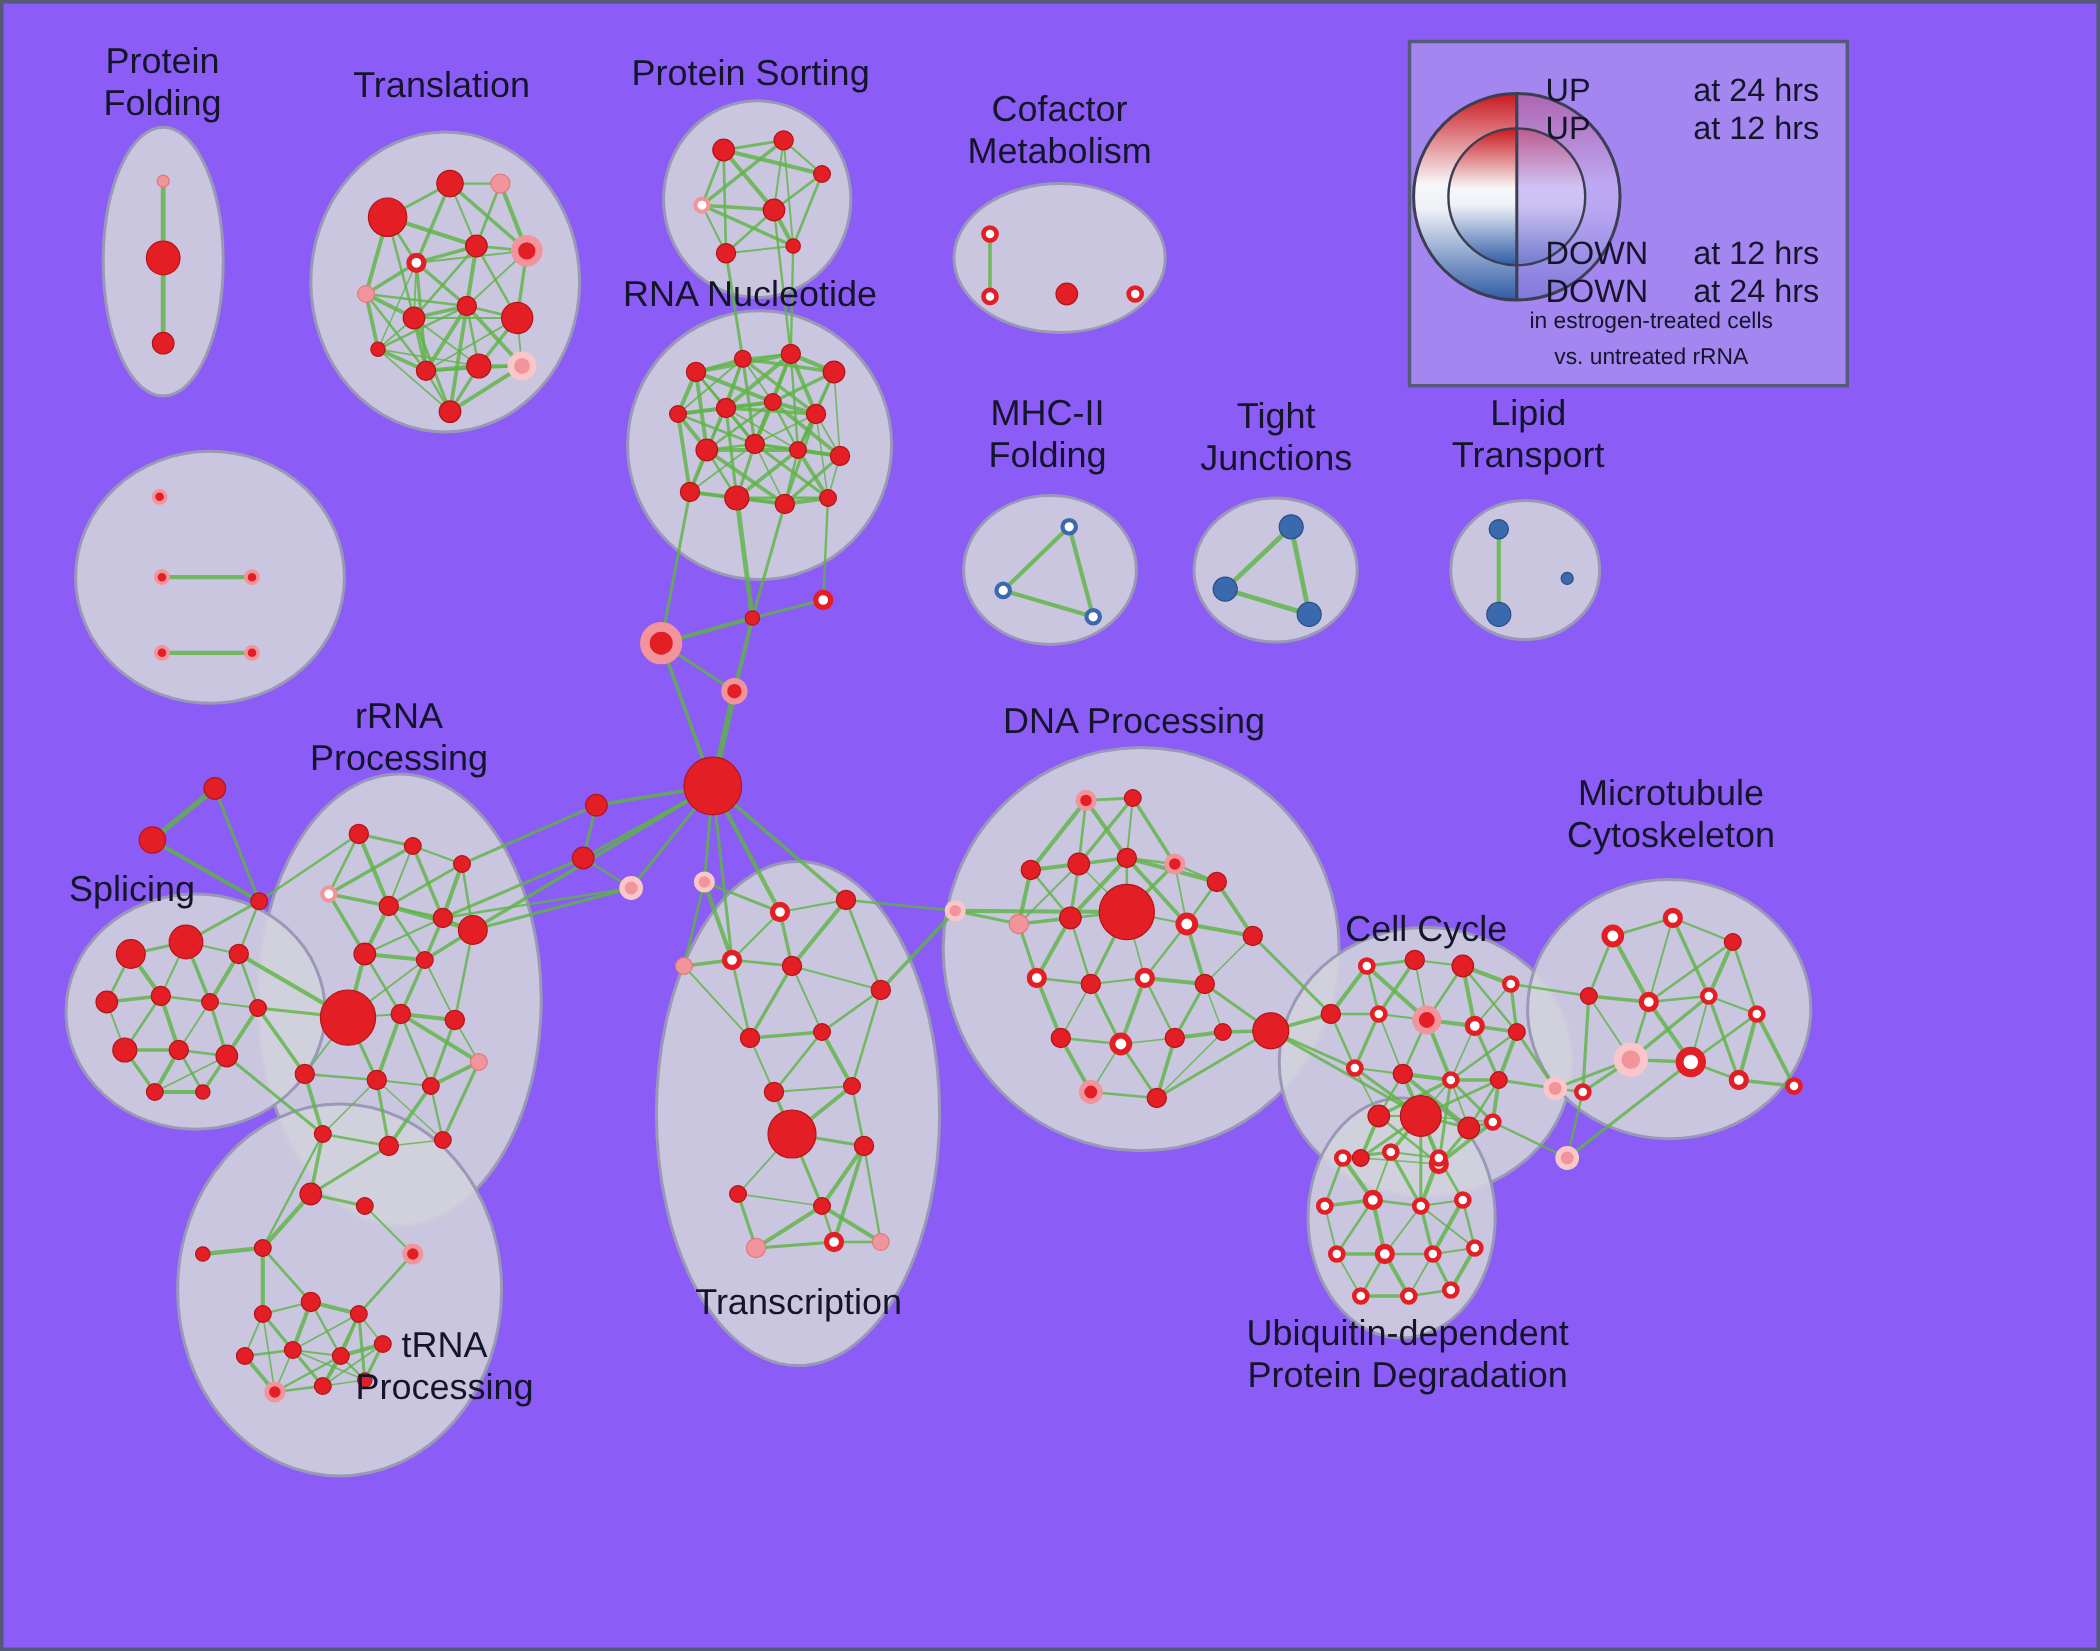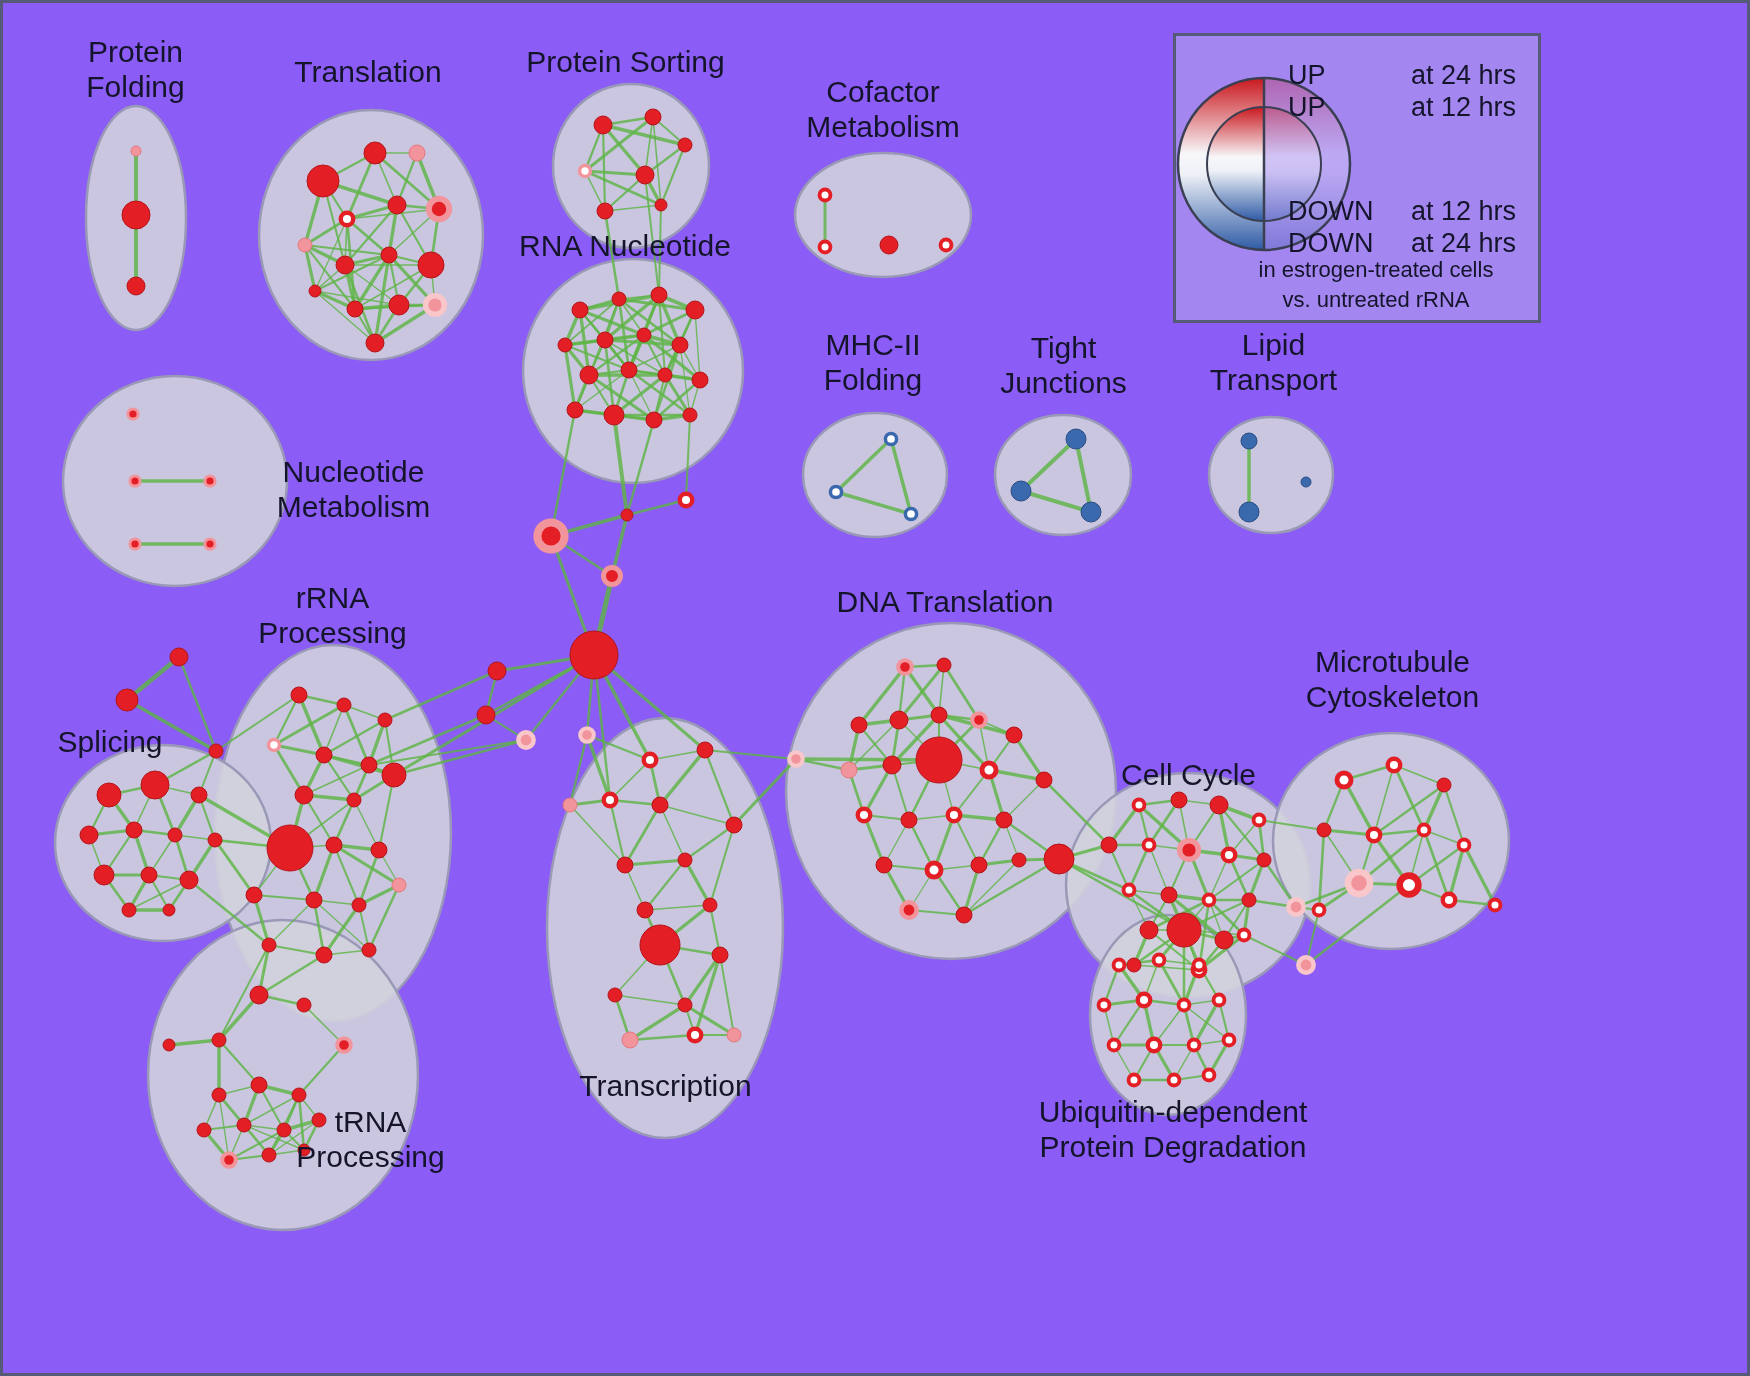--- a/index.html
+++ b/index.html
@@ -21,21 +21,21 @@
     background:rgba(210,211,230,0.35);
   }
   .legend-svg{position:absolute;left:0;top:0;}
   .lrow{
     position:absolute; left:112px; right:22px;
     display:flex; justify-content:space-between;
     font-size:27px; color:#14142a;
   }
   .lcap{
     position:absolute; left:0; right:0; text-align:center;
-    font-size:22px; color:#14142a;padding-left:38px;
+    font-size:19px; color:#14142a;padding-left:38px;
   }
 </style>
 </head>
 <body>
 
 <div class="figure">
 
   <svg id="net" width="1750" height="1376" viewBox="0 0 1750 1376">
       <g>
         <ellipse cx="133" cy="215" rx="50" ry="112" fill="#d1d1de" fill-opacity="0.9" stroke="#9999b7" stroke-width="2.5"></ellipse>
@@ -790,26 +790,25 @@
     </svg>
 
   <div class="clabel" style="left:45px;top:32px;width:175px">Protein Folding</div>
   <div class="clabel" style="left:255px;top:52px;width:220px">Translation</div>
   <div class="clabel" style="left:495px;top:42px;width:255px">Protein Sorting</div>
   <div class="clabel" style="left:502px;top:226px;width:240px">RNA Nucleotide</div>
   <div class="clabel" style="left:770px;top:72px;width:220px">Cofactor Metabolism</div>
   <div class="clabel" style="left:770px;top:325px;width:200px">MHC-II Folding</div>
   <div class="clabel" style="left:968px;top:328px;width:185px">Tight Junctions</div>
   <div class="clabel" style="left:1178px;top:325px;width:185px">Lipid Transport</div>
-  <div class="clabel" style="left:238px;top:452px;width:225px">Nucleotide Metabolism</div>
   <div class="clabel" style="left:242px;top:578px;width:175px">rRNA Processing</div>
   <div class="clabel" style="left:32px;top:722px;width:150px">Splicing</div>
   <div class="clabel" style="left:275px;top:1102px;width:185px">tRNA Processing</div>
   <div class="clabel" style="left:545px;top:1066px;width:235px">Transcription</div>
-  <div class="clabel" style="left:812px;top:582px;width:260px">DNA Translation</div>
+  <div class="clabel" style="left:812px;top:582px;width:260px">DNA Processing</div>
   <div class="clabel" style="left:1098px;top:755px;width:175px">Cell Cycle</div>
   <div class="clabel" style="left:1272px;top:642px;width:235px">Microtubule Cytoskeleton</div>
   <div class="clabel" style="left:1000px;top:1092px;width:340px">Ubiquitin-dependent Protein Degradation</div>
 
   <div class="legend">
     <svg class="legend-svg" width="362" height="284" viewBox="0 0 362 284">
       <defs>
         <linearGradient id="lg" x1="0" y1="0" x2="0" y2="1">
           <stop offset="0" stop-color="#c9181e"></stop>
           <stop offset="0.44" stop-color="#f7f7fa"></stop>

